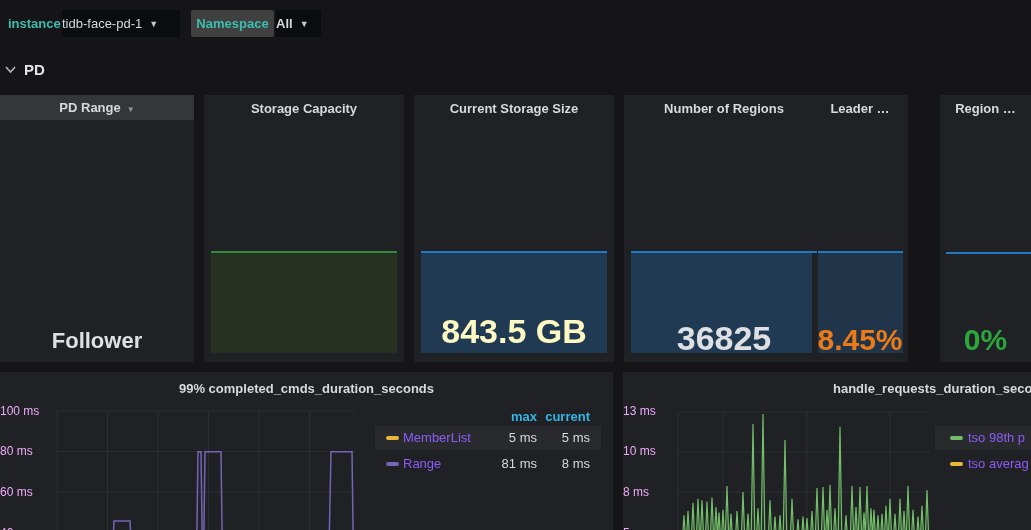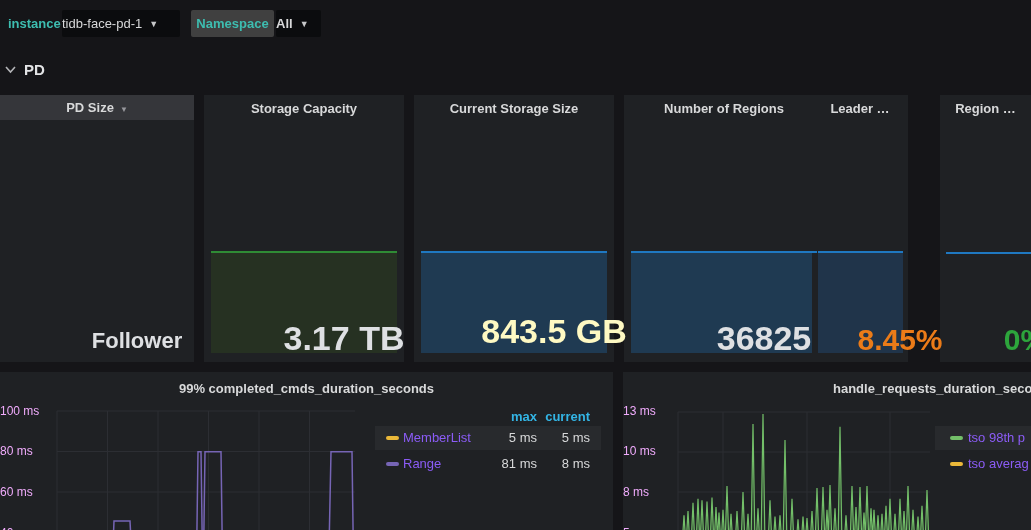--- a/index.html
+++ b/index.html
@@ -17,21 +17,21 @@
   
   .section-head{position:absolute;top:57px;left:4px;height:24px;display:flex;
     align-items:center;cursor:pointer;}
   .section-head .chev{margin-right:7px;display:flex;align-items:center;}
   .section-head .stitle{font-size:15px;font-weight:700;color:#e3e4e6;}
   
   .pdrole-header{position:absolute;top:0;left:0;width:100%;height:25px;background:#35363a;
     text-align:center;line-height:25px;font-size:13px;font-weight:700;cursor:pointer;}
   .pdrole-header .sortcaret{font-size:8px;color:#97979c;margin-left:6px;}
   .bigvalue{position:absolute;left:0;width:100%;text-align:center;font-weight:700;
-    color:#dee0e3;white-space:nowrap;z-index:3;padding-left:40px;}
+    color:#dee0e3;white-space:nowrap;z-index:3;}
   .spark-line{position:absolute;height:2px;z-index:1;}
   .spark-fill{position:absolute;z-index:0;}
   
   .tick{position:absolute;font-size:12px;color:#f0abfc;text-align:left;white-space:nowrap;}
   .chart-svg{position:absolute;top:0;left:0;}
   .legend-hdr{position:absolute;font-size:13px;font-weight:700;color:#33b5e5;text-align:right;}
   .legend-row{position:absolute;height:24px;}
   .legend-row.hl{background:rgba(255,255,255,0.045);}
   .swatch{position:absolute;top:10px;width:13px;height:4px;border-radius:2px;}
   .lname{position:absolute;top:4px;font-size:13px;color:#8b5cf6;cursor:pointer;white-space:nowrap;}
@@ -55,28 +55,27 @@
   <span class="chev">
     <svg width="13" height="13" viewBox="0 0 13 13">
         <polyline points="2,4 6.5,9 11,4" fill="none" stroke="#b4b5b8" stroke-width="1.6"></polyline>
       </svg>
   </span>
   <span class="stitle">PD</span>
 </div>
 
 <div class="panel" style="left:0;top:95px;width:194px;height:267px">
   <div class="pdrole-header">
-    <span>PD Size</span><span class="sortcaret">▼</span>
+    <span>PD Range</span><span class="sortcaret">▼</span>
   </div>
   <div class="bigvalue" style="top: 233px; font-size: 22px; color: rgb(222, 224, 227);">Follower</div>
 </div>
 
 <div class="panel" style="left:204px;top:95px;width:200px;height:267px">
   <div class="panel-title">Storage Capacity</div>
-  <div class="bigvalue" style="top: 224px; font-size: 34px; color: rgb(222, 224, 227);">3.17 TB</div>
   <div class="spark-line" style="left: 7px; right: 7px; top: 156px; background: rgb(47, 139, 53);"></div>
   <div class="spark-fill" style="left: 7px; right: 7px; top: 158px; height: 100px; background: rgb(38, 49, 34);"></div>
 </div>
 
 <div class="panel" style="left:414px;top:95px;width:200px;height:267px">
   <div class="panel-title">Current Storage Size</div>
   <div class="bigvalue" style="top: 217px; font-size: 34px; color: #fef9c3;">843.5 GB</div>
   <div class="spark-line" style="left: 7px; right: 7px; top: 156px; background: rgb(31, 120, 193);"></div>
   <div class="spark-fill" style="left: 7px; right: 7px; top: 158px; height: 100px; background: rgb(31, 58, 82);"></div>
 </div>

